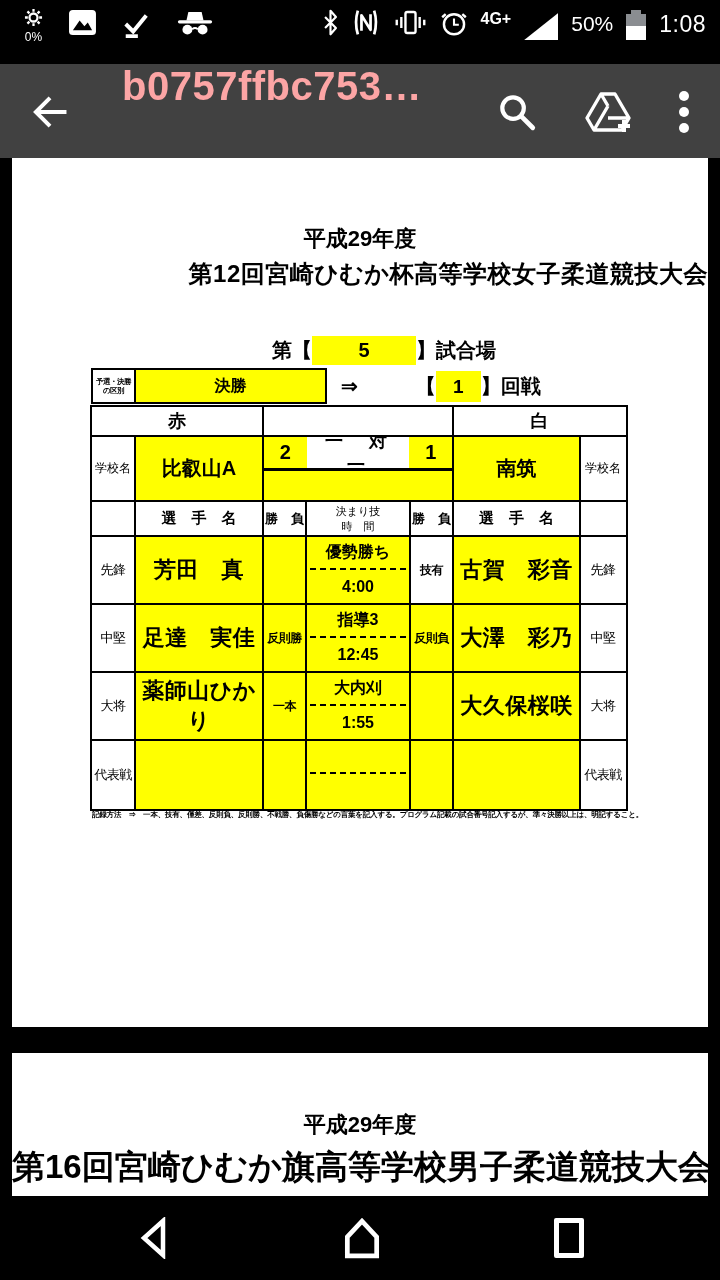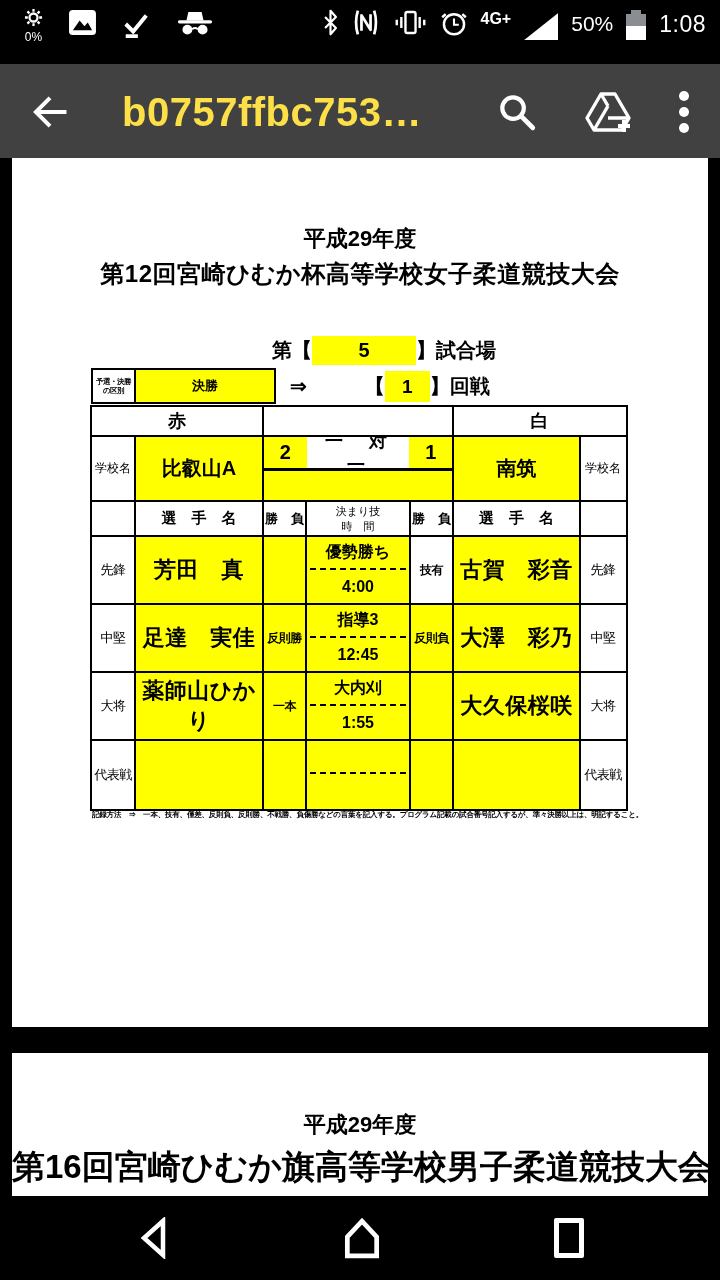--- a/index.html
+++ b/index.html
@@ -15,45 +15,45 @@
   .check-icon{display:flex;flex-direction:column;align-items:center;}
   .battery{position:relative;width:20px;height:30px;margin-top:2px;}
   .battery .tip{position:absolute;top:0;left:5px;width:10px;height:4px;background:#8a8d91;}
   .battery .body{position:absolute;top:4px;left:0;width:20px;height:26px;background:linear-gradient(to bottom,#8a8d91 0 46%,#fff 46% 100%);}
   .sb-time{font-size:23px;font-weight:400;letter-spacing:.5px;}
   .sb-pct{font-size:21px;}
   .sb-net{font-size:16px;font-weight:700;align-self:flex-start;margin-top:6px;}
   .signal-icon{width:34px;height:27px;background:#fff;clip-path:polygon(0 100%,100% 0,100% 100%);margin-top:5px;}
 
   
-  .toolbar{position:absolute;top:64px;left:0;width:720px;height:96px;background:var(--toolbar,#414141);display:flex;align-items:center;padding:0 30px;color:#fde047;}
+  .toolbar{position:absolute;top:64px;left:0;width:720px;height:96px;background:var(--toolbar,#414141);display:flex;padding:0 30px;color:#fca5a5;}
   .tb-title{font-size:40px;font-weight:700;margin-left:52px;letter-spacing:.5px;white-space:nowrap;}
   .tb-actions{margin-left:auto;display:flex;align-items:center;gap:46px;}
   .icon-btn{display:flex;align-items:center;justify-content:center;}
 
   
   .viewer{position:absolute;top:158px;left:0;width:720px;height:1038px;background:#000;}
   .page{position:absolute;background:var(--page,#fff);color:#000;}
   .page1{left:12px;top:0;width:696px;height:869px;}
   .page2{left:12px;top:895px;width:696px;height:143px;overflow:hidden;}
 
   .t-center{position:absolute;left:0;width:100%;text-align:center;font-weight:700;white-space:nowrap;}
   .p1-t1{top:66px;font-size:22px;}
-  .p1-t2{top:100px;font-size:24px;letter-spacing:.5px;}
+  .p1-t2{top:100px;font-size:24px;letter-spacing:.5px;text-align:right;}
   .p1-t3{top:142px;font-size:22px;letter-spacing:2px;}
   .p2-t1{top:57px;font-size:22px;}
   .p2-t2{top:92px;font-size:33px;text-align:right;}
 
   .court-line{position:absolute;top:178px;left:260px;display:flex;align-items:center;font-size:20px;font-weight:700;}
   .hl{background:var(--highlight,#ffff00);}
   .court-num{width:104px;height:29px;line-height:29px;text-align:center;font-size:20px;font-weight:700;}
 
   .round-row{position:absolute;top:210px;left:79px;display:flex;align-items:center;height:36px;font-weight:700;}
   .cat-box{width:45px;height:36px;border:2.5px solid #000;display:flex;flex-direction:column;align-items:center;justify-content:center;font-size:7.5px;line-height:1.25;letter-spacing:-.5px;font-weight:700;}
-  .kessho-box{width:140px;height:36px;border:2.5px solid #000;border-left:none;background:var(--highlight,#ffff00);display:flex;align-items:center;justify-content:center;font-size:13px;font-weight:700;}
+  .kessho-box{width:191px;height:36px;border:2.5px solid #000;border-left:none;background:var(--highlight,#ffff00);display:flex;align-items:center;justify-content:center;font-size:16px;font-weight:700;}
   .r-arrow{margin-left:14px;font-size:20px;}
   .r-open{margin-left:58px;font-size:20px;}
   .one-box{width:45px;height:31px;line-height:31px;text-align:center;font-size:19px;font-weight:700;}
   .r-close{font-size:20px;}
 
   
   .tbl{position:absolute;top:247px;left:78px;width:538px;border:2.5px solid #000;}
   .row{display:flex;border-bottom:2px solid #000;}
   .row:last-child{border-bottom:none;}
   .cell{border-right:2px solid #000;display:flex;align-items:center;justify-content:center;text-align:center;overflow:hidden;}

